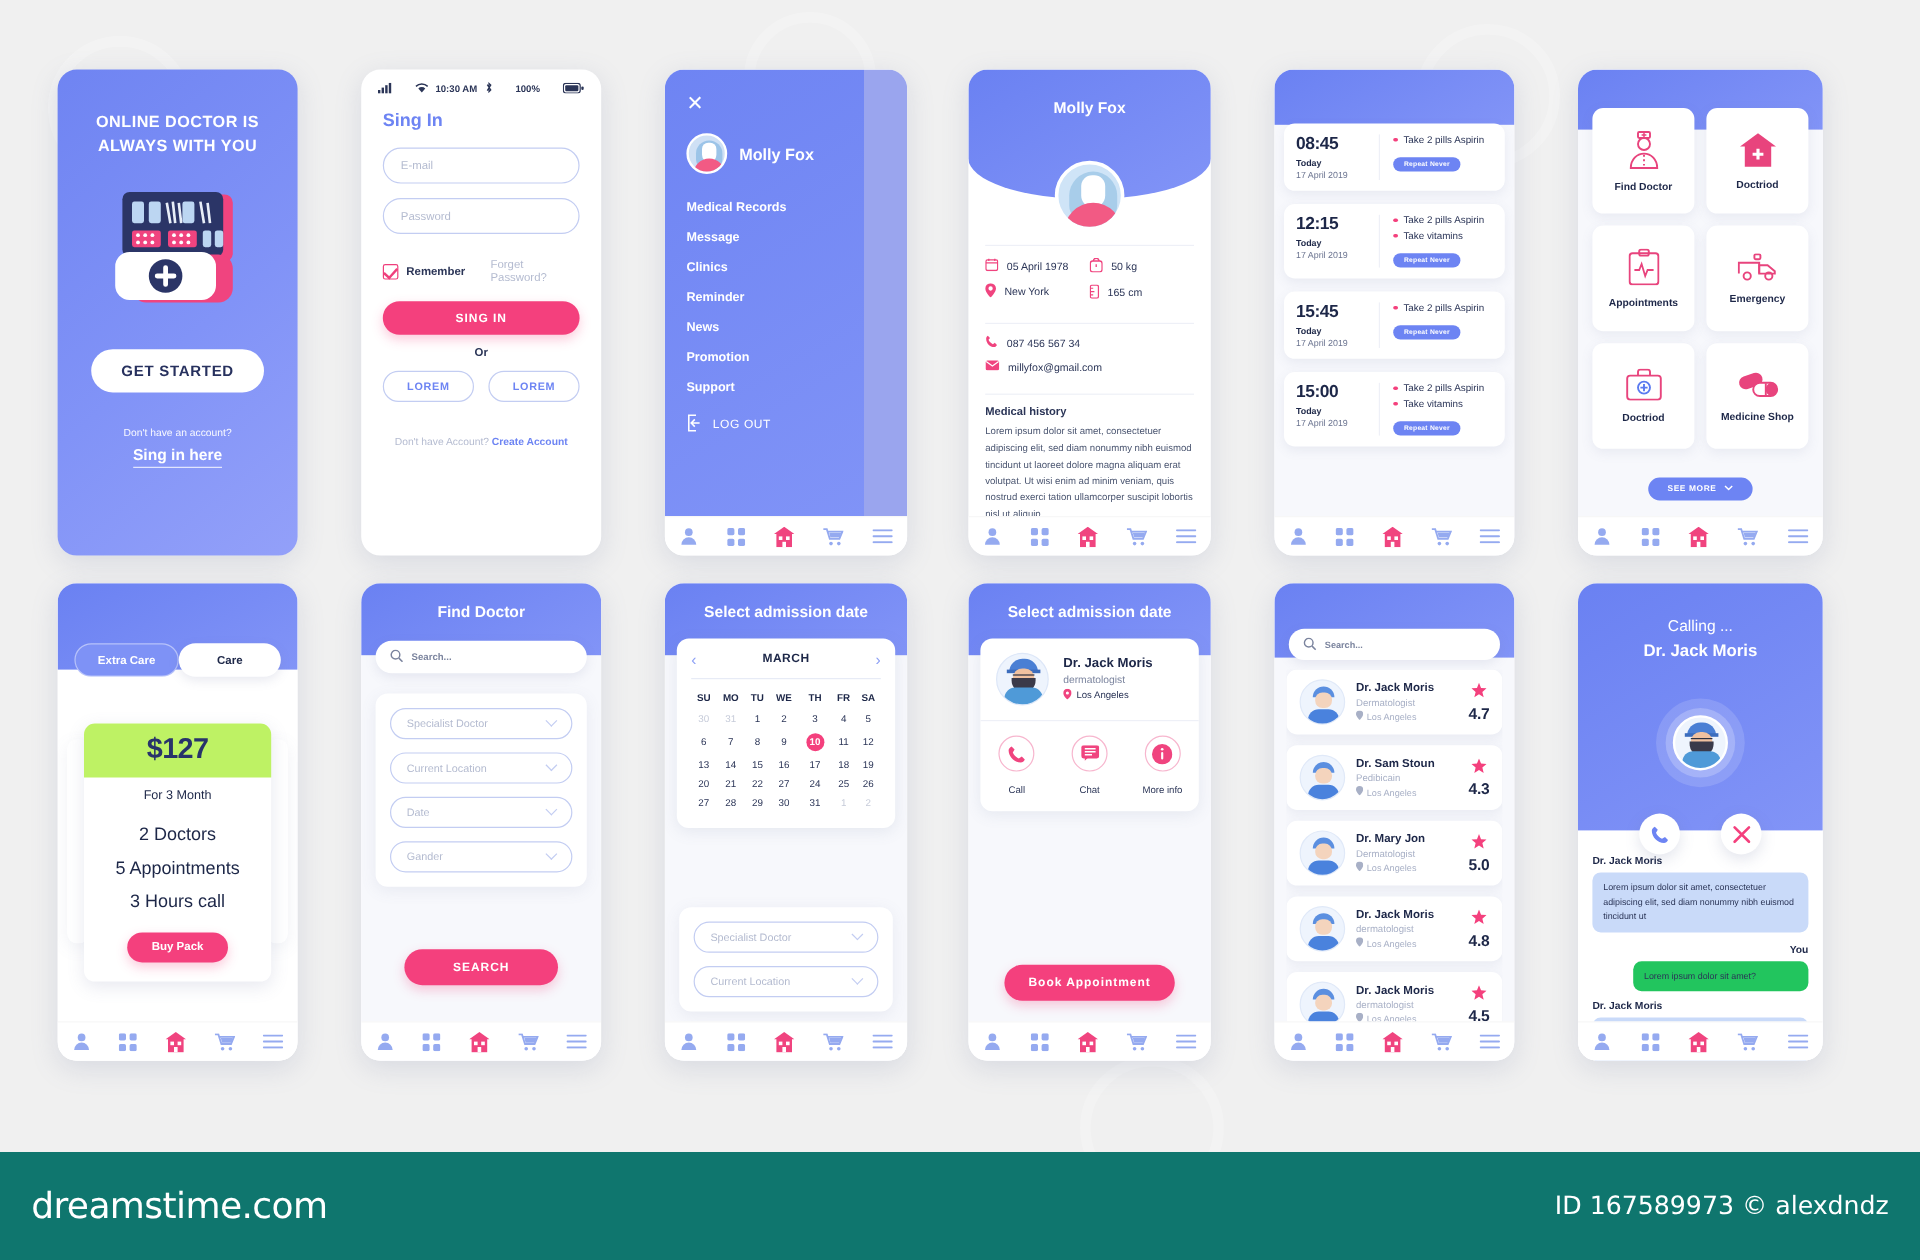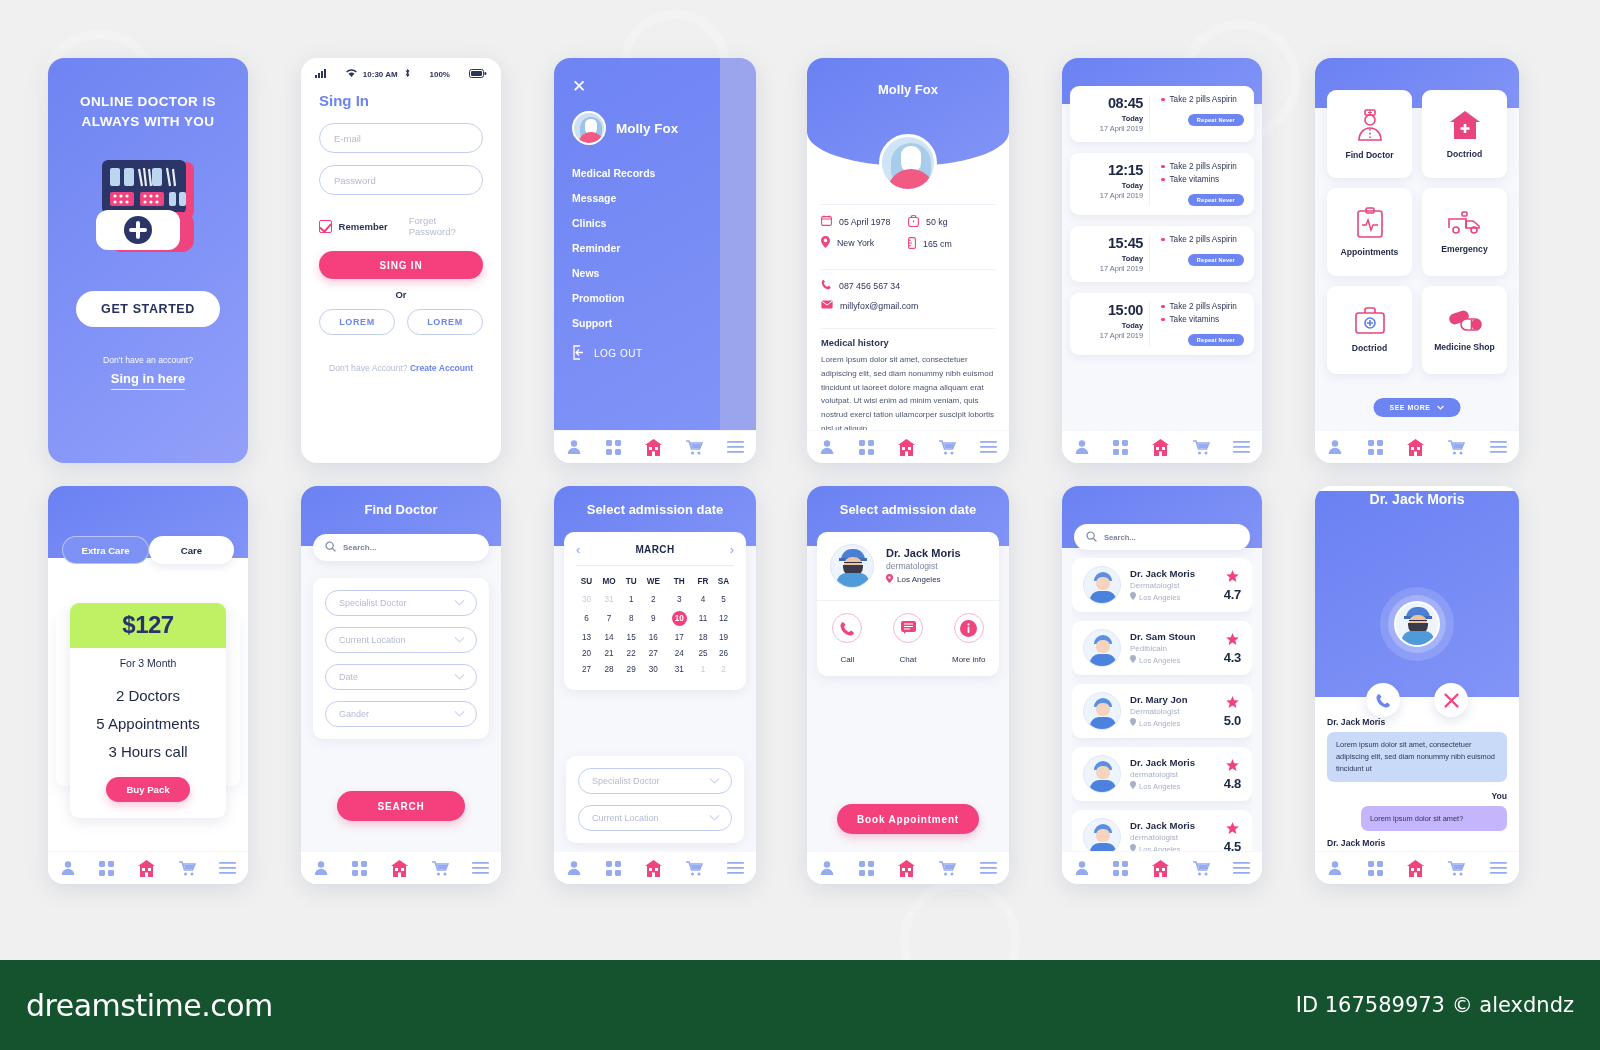--- a/index.html
+++ b/index.html
@@ -126,21 +126,21 @@
   .s4-item { display:flex; align-items:center; gap:7px; margin-bottom:8px; font-size:8.8px; color:#2b3557; }
   .s4-ct { padding:9px 0; }
   .s4-ct .s4-item { margin-bottom:8px; }
   .s4-mh { padding:9px 0 8px; }
   .s4-mh h3 { font-size:9.3px; color:#2b3557; margin-bottom:5px; }
   .s4-mh p { font-size:8px; color:#4a5570; line-height:1.72; }
 
   
   .s5 { width:100%; height:100%; position:relative; background:#f7f8fc; }
   .s5-hd { height:46px; background:linear-gradient(150deg,#6a81f2,#8294f7); }
-  .s5-list { position:absolute; top:28px; left:8px; right:8px;text-align:right; }
+  .s5-list { position:absolute; top:45px; left:8px; right:8px; }
   .rcard { background:#fff; border-radius:9px; display:flex; padding:9px 10px;
            margin-bottom:11px; box-shadow:0 3px 9px rgba(110,120,160,.1); }
   .rleft { width:70px; border-right:1px solid #eef0f7; padding-right:6px; }
   .rtime { font-size:14.5px; font-weight:bold; color:#1d2748; letter-spacing:-.4px; }
   .rday { font-size:7.4px; font-weight:bold; color:#1d2748; margin-top:3px; }
   .rdate { font-size:7.4px; color:#6b7490; margin-top:1px; }
   .rright { padding-left:11px; flex:1; }
   .rtask { font-size:8.2px; color:#2b3557; display:flex; align-items:center; gap:5px; margin-bottom:4px; }
   .dot { width:3.5px; height:3.5px; border-radius:50%; background:#f4407d; flex:none; }
   .badge { display:inline-block; background:#6d84f3; color:#fff; font-size:5.6px;
@@ -249,21 +249,21 @@
   .pulse2 { width:58px; height:58px; border-radius:50%; background:rgba(255,255,255,.22);
             display:flex; align-items:center; justify-content:center; }
   .callbtns { position:absolute; left:0; right:0; top:192px; display:flex; justify-content:center; gap:34px; }
   .cbtn { width:34px; height:34px; border-radius:50%; background:#fff;
           display:flex; align-items:center; justify-content:center;
           box-shadow:0 4px 12px rgba(110,120,160,.2); }
   .chat { position:absolute; top:226px; left:12px; right:12px; }
   .ch-name { font-size:8.6px; font-weight:bold; color:#1d2748; margin-bottom:5px; }
   .bub { background:#c9daf9; border-radius:7px; padding:7px 9px; font-size:7.4px;
          color:#2b3557; line-height:1.6; margin-bottom:9px; }
-  .bub.me { background:#c4b5fd; margin-left:34px; margin-bottom:7px; }
+  .bub.me { background:#22c55e; margin-left:34px; margin-bottom:7px; }
   .me-lbl { font-size:8.6px; font-weight:bold; color:#1d2748; text-align:right; margin-bottom:5px; }
 
   
   .av-d { width:44px; height:44px; border-radius:50%; background:#eef4fd; position:relative;
           overflow:hidden; border:1.4px solid #dde7f8; flex:none; }
   .av-d .cap { position:absolute; left:10px; top:4px; width:24px; height:11px;
                border-radius:11px 11px 0 0; background:#4a7fd4; }
   .av-d .capb { position:absolute; left:8px; top:13px; width:28px; height:3px; background:#3c6dbd; }
   .av-d .hd { position:absolute; left:13px; top:12px; width:18px; height:17px; border-radius:8px; background:#f0c1a0; }
   .av-d .beard { position:absolute; left:12px; top:20px; width:20px; height:12px;
@@ -275,21 +275,21 @@
   .av-simple { width:38px; height:38px; border-radius:50%; background:#eef4fd; position:relative;
                overflow:hidden; border:1.4px solid #e0e9f8; flex:none; }
   .av-simple .c2h { position:absolute; left:10px; top:5px; width:18px; height:9px;
                     border-radius:9px 9px 0 0; background:#5b8fe0; }
   .av-simple .f2 { position:absolute; left:12px; top:10px; width:14px; height:13px;
                    border-radius:6px; background:#f4d4bd; }
   .av-simple .b2 { position:absolute; left:6px; bottom:-1px; width:26px; height:13px;
                    border-radius:9px 9px 0 0; background:#4a82dd; }
 
   
-  .footer { position:absolute; left:0; bottom:0; width:1600px; height:90px; background:#14532d;
+  .footer { position:absolute; left:0; bottom:0; width:1600px; height:90px; background:#0f766e;
             display:flex; align-items:center; justify-content:space-between; padding:0 26px; }
   .dt-logo { color:#fff; font-size:30px; letter-spacing:-.5px; font-family:"DejaVu Sans", sans-serif; }
   .dt-id { color:#fff; font-size:21px; font-family:"DejaVu Sans", sans-serif; }
 </style>
 </head>
 <body>
 
 <div class="stage">
 
   <div class="wm" style="left:40px;  top:30px;  width:120px; height:120px; opacity:.45;"></div>
@@ -1341,20 +1341,21 @@
             <rect y="5" width="17" height="1.8" rx=".9" fill="#95aaf0"></rect>
             <rect y="10" width="17" height="1.8" rx=".9" fill="#95aaf0"></rect>
           </svg>
         </span>
     </div>
   </div>
 
   <div class="phone row2 c6">
     <div class="s12">
       <div class="s12-hd">
+        <div class="calling">Calling ...</div>
         <div class="c-name">Dr. Jack Moris</div>
         <div class="pulse">
           <div class="pulse2">
             <div class="av-d" style="width:46px;height:46px;border:2px solid #fff;">
               <div class="cap"></div>
                 <div class="capb"></div>
                 <div class="hd"></div>
                 <div class="beard"></div>
                 <div class="gl"></div>
                 <div class="sc"></div>

